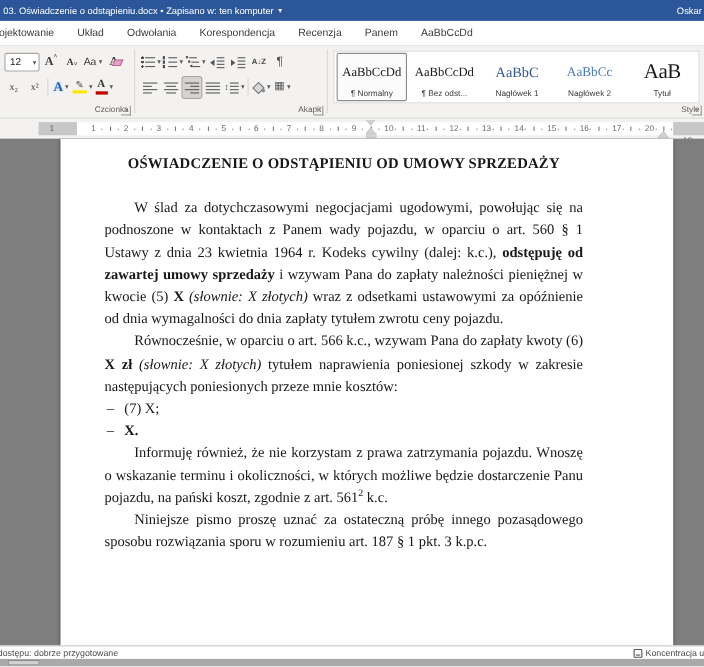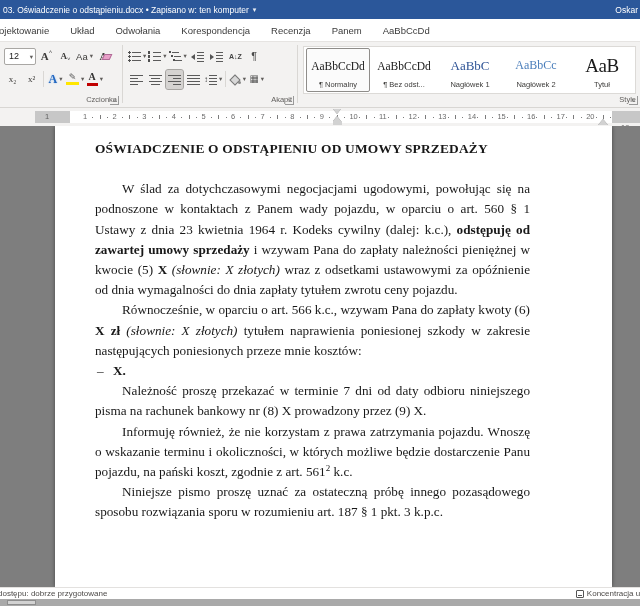--- a/index.html
+++ b/index.html
@@ -136,21 +136,21 @@
   .mk-right{position:absolute;left:528px;bottom:-2px;width:0;height:0;
     border-left:5px solid transparent;border-right:5px solid transparent;
     border-bottom:6px solid #d2d2d2;filter:drop-shadow(0 0 .5px #808080);}
 
   
   .docarea{flex:1;background:var(--docbg);position:relative;overflow:hidden;}
   .page{position:absolute;left:55px;top:0;width:557px;height:100%;background:#fff;
     box-shadow:0 0 4px rgba(0,0,0,.45);padding:13px 82px 0 40px;
     font-family:"Liberation Serif","DejaVu Serif",serif;font-size:13.2px;color:#181818;}
   .para{line-height:20.2px;text-align:justify;}
-  .para.title{margin-bottom:20px;letter-spacing:.2px;font-size:13.4px;}
+  .para.title{text-align:center;margin-bottom:20px;letter-spacing:.2px;font-size:13.4px;}
   .para.body{text-indent:27px;}
   .para.list{text-indent:0;padding-left:2px;text-align:left;}
   .para.list .lmark{display:inline-block;width:16px;}
   .para.signature{margin-top:44px;padding-left:316px;text-align:left;}
   .b{font-weight:bold;}
   .i{font-style:italic;}
   .para sup{font-size:9px;line-height:0;}
 
   
   .statusbar{height:12px;background:#fff;border-top:1px solid #e3e1df;display:flex;
@@ -416,22 +416,22 @@
         <span class="mk-right"></span>
       </span>
     </div>
   </div>
 
   <div class="docarea">
     <div class="page">
         <p class="para title"><span class="b">OŚWIADCZENIE O ODSTĄPIENIU OD UMOWY SPRZEDAŻY</span></p>
         <p class="para body"><span>W ślad za dotychczasowymi negocjacjami ugodowymi, powołując się na podnoszone w kontaktach z Panem wady pojazdu, w oparciu o art. 560 § 1 Ustawy z dnia 23 kwietnia 1964 r. Kodeks cywilny (dalej: k.c.), </span><span class="b">odstępuję od zawartej umowy sprzedaży</span><span> i wzywam Pana do zapłaty należności pieniężnej w kwocie (5) </span><span class="b">X</span><span> </span><span class="i">(słownie: X złotych)</span><span> wraz z odsetkami ustawowymi za opóźnienie od dnia wymagalności do dnia zapłaty tytułem zwrotu ceny pojazdu.</span></p>
         <p class="para body"><span>Równocześnie, w oparciu o art. 566 k.c., wzywam Pana do zapłaty kwoty (6) </span><span class="b">X zł</span><span> </span><span class="i">(słownie: X złotych)</span><span> tytułem naprawienia poniesionej szkody w zakresie następujących poniesionych przeze mnie kosztów:</span></p>
+        <p class="para list"><span class="lmark">–</span><span>(7) X;</span></p>
         <p class="para list"><span class="lmark">–</span><span class="b">X.</span></p>
-        <p class="para body"><span>Należność proszę przekazać w terminie 7 dni od daty odbioru niniejszego pisma na rachunek bankowy nr (8) X prowadzony przez (9) X.</span></p>
         <p class="para body"><span>Informuję również, że nie korzystam z prawa zatrzymania pojazdu. Wnoszę o wskazanie terminu i okoliczności, w których możliwe będzie dostarczenie Panu pojazdu, na pański koszt, zgodnie z art. 561</span><sup>2</sup><span> k.c.</span></p>
         <p class="para body"><span>Niniejsze pismo proszę uznać za ostateczną próbę innego pozasądowego sposobu rozwiązania sporu w rozumieniu art. 187 § 1 pkt. 3 k.p.c.</span></p>
         <p class="para signature"></p>
       </div>
   </div>
 
   <div class="statusbar">
     <span class="sb-left">dostępu: dobrze przygotowane</span>
     <span class="sb-right">
       <span class="focusic"></span>

